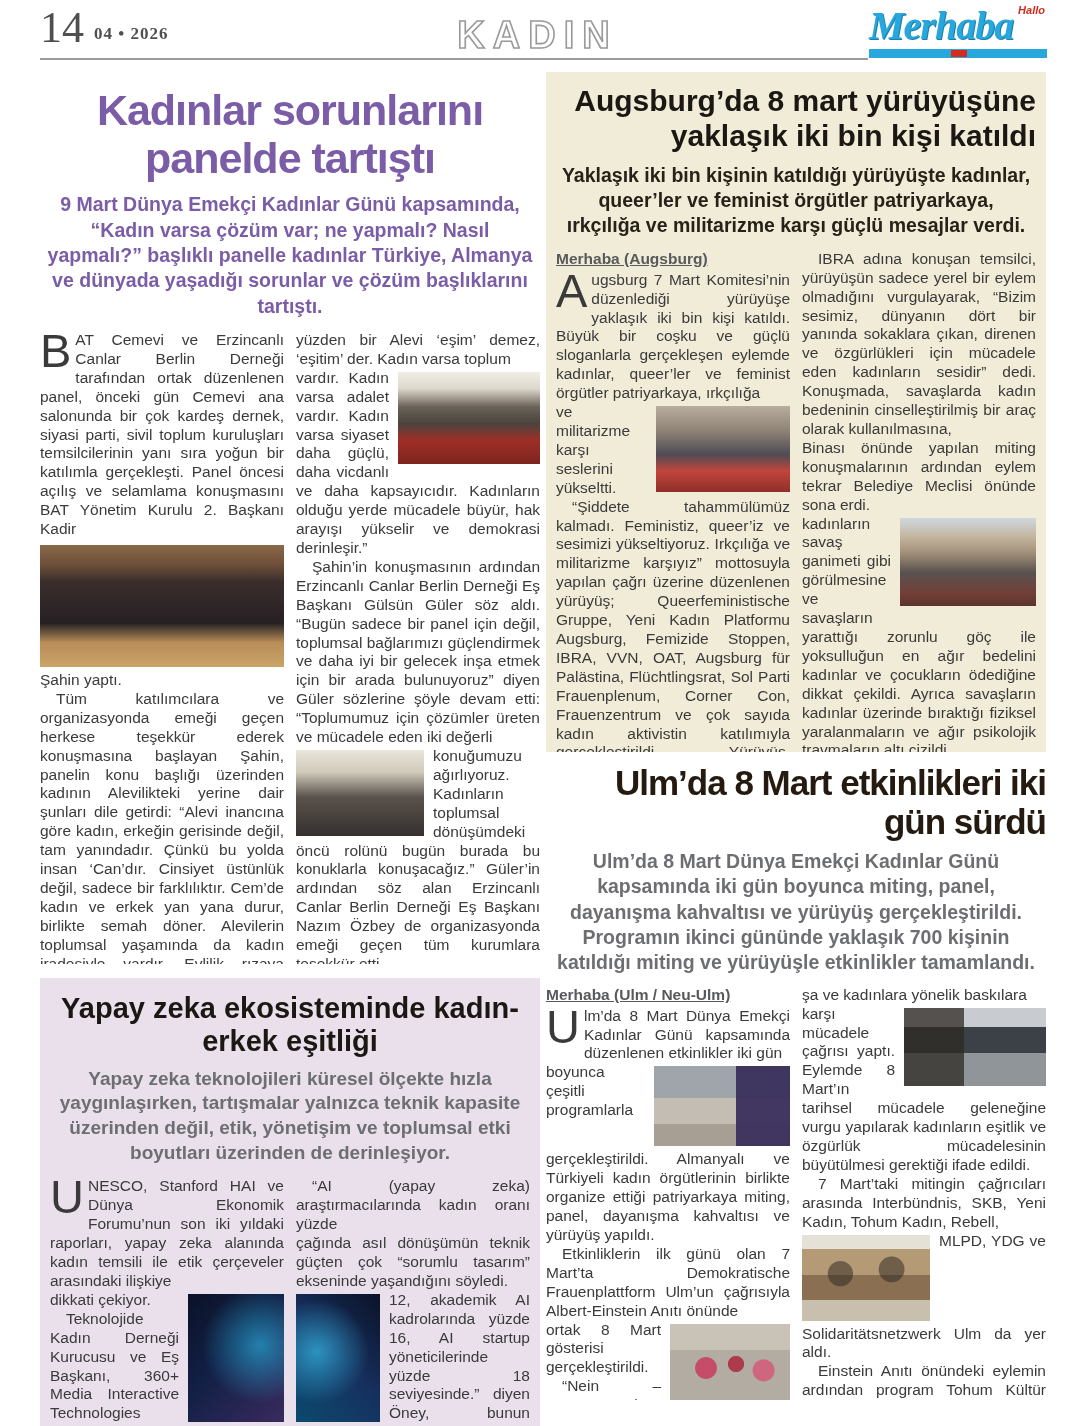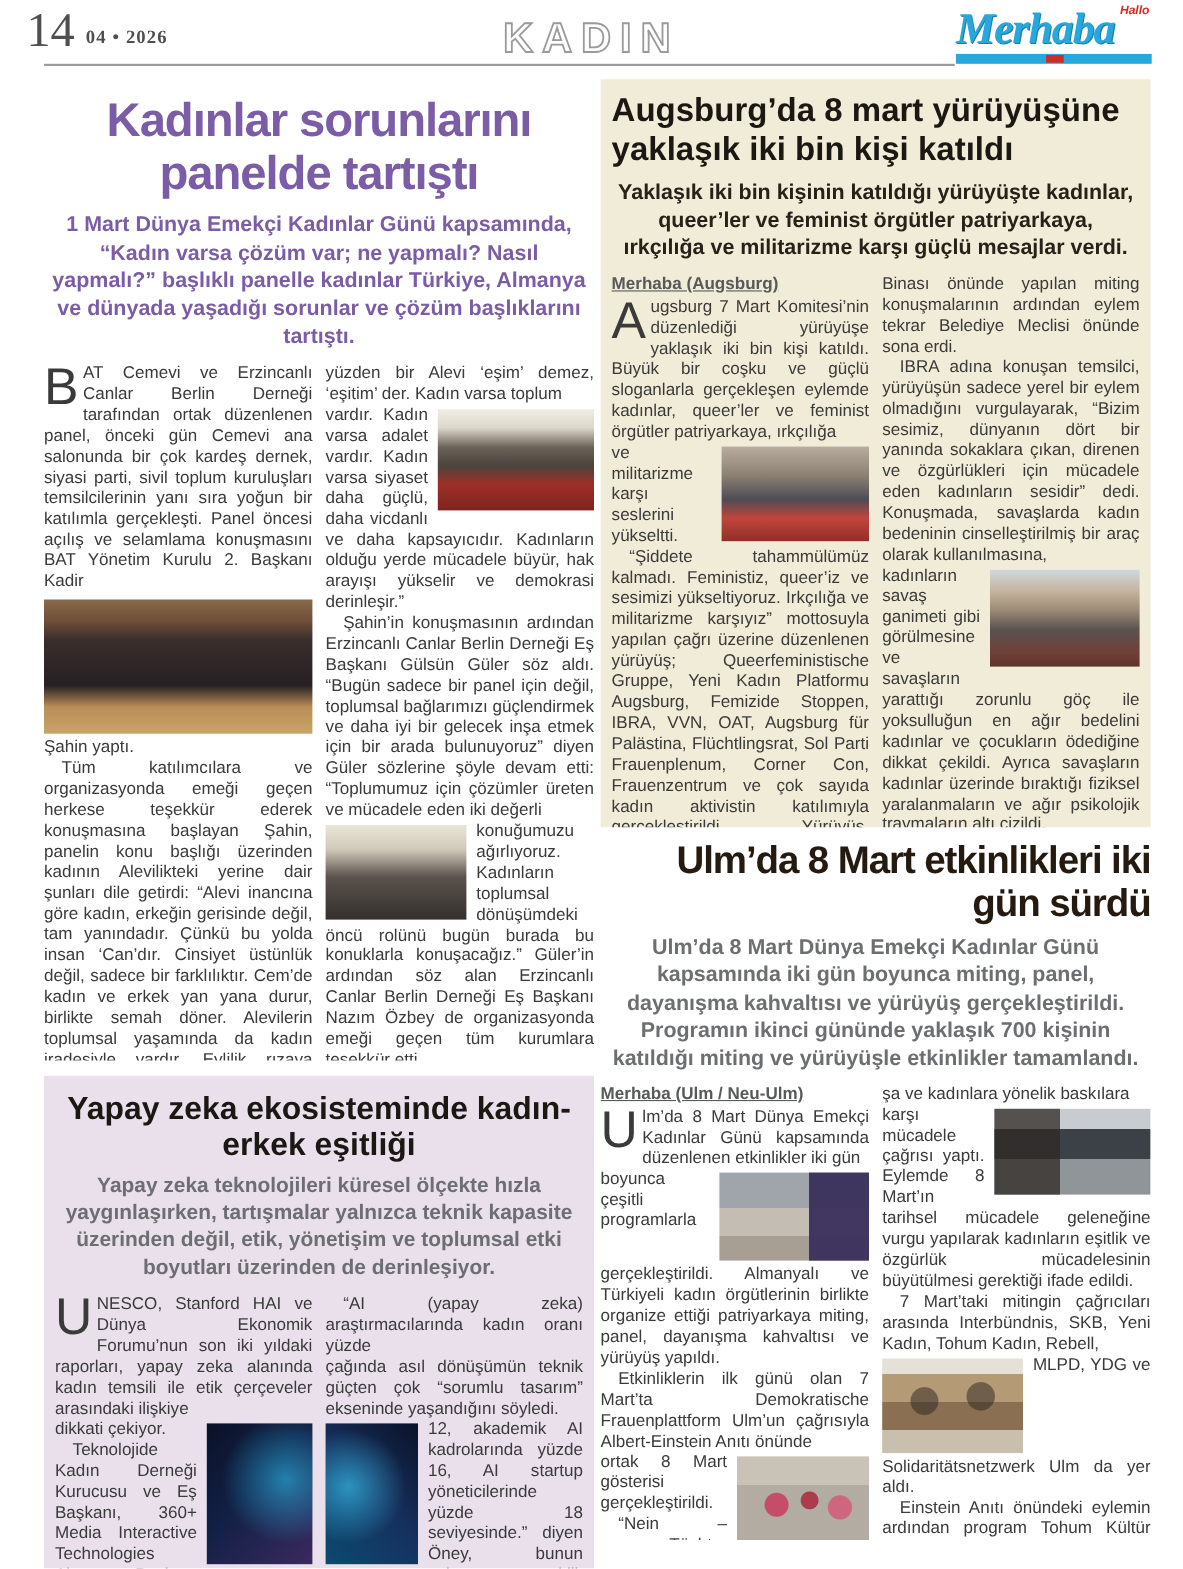--- a/index.html
+++ b/index.html
@@ -3,21 +3,21 @@
 <meta charset="utf-8">
 <style>
   html,body { margin:0; padding:0; background:#fff; }
   #page {
     position:relative; width:1075px; height:1426px; margin:0 auto;
     background:#fff; overflow:hidden;
     font-family:"Liberation Sans", sans-serif; color:#3a3a3a;
   }
   
   .header { position:relative; height:62px; }
-  .pagenum-wrap { position:absolute; left:24px; top:6px; display:flex; align-items:flex-end; gap:10px; }
+  .pagenum-wrap { position:absolute; left:40px; top:6px; display:flex; align-items:flex-end; gap:10px; }
   .pagenum { font-family:"Liberation Serif", serif; font-size:44px; line-height:44px; color:#4f4f4f; }
   .pagedate { font-family:"Liberation Serif", serif; font-weight:bold; font-size:17px; color:#4f4f4f; padding-bottom:6px; letter-spacing:1px; }
   .section-title {
     position:absolute; left:0; right:0; top:14px; text-align:center;
     font-size:38px; font-weight:bold; letter-spacing:8px;
     color:#fff; -webkit-text-stroke:1.6px #9a9a9a;
     text-shadow:0 0 1px #9a9a9a;
   }
   .logo { position:absolute; right:28px; top:4px; width:178px; }
   .logo-hallo { position:absolute; right:2px; top:0; color:#d22b20; font-size:11px; font-style:italic; font-weight:bold; }
@@ -64,21 +64,21 @@
     margin:0 0 10px 0; text-align:center;
     font-size:43px; line-height:1.12; font-weight:bold; color:#7b5ca6; letter-spacing:-1px;
   }
   .art-panel .subhead {
     margin:0 6px 12px 6px; text-align:center;
     font-size:19.5px; line-height:1.3; font-weight:bold; color:#7b5ca6;
   }
 
   
   .art-augsburg { background:#f1ecd7; height:680px; overflow:hidden; padding:10px 10px 8px 10px; box-sizing:border-box; margin-top:10px; }
-  .art-augsburg h1 { margin:2px 0 10px 0; text-align:left; font-size:30px; line-height:1.15; font-weight:bold; color:#1b1712; }
+  .art-augsburg h1 { margin:2px 0 10px 0; text-align:right; font-size:30px; line-height:1.15; font-weight:bold; color:#1b1712; }
   .art-augsburg .subhead { margin:0 4px 12px 4px; text-align:center; font-size:19.5px; line-height:1.28; font-weight:bold; color:#272219; }
 
   
   .art-ulm { margin-top:8px; height:640px; overflow:hidden; }
   .art-ulm h1 { margin:4px 0 8px 0; text-align:right; font-size:35px; line-height:1.1; font-weight:bold; color:#241a10; letter-spacing:-1px; }
   .art-ulm .subhead { margin:0 8px 10px 8px; text-align:center; font-size:19.5px; line-height:1.3; font-weight:bold; color:#6d6e71; }
 
   
   .art-ai { background:#e9e0ec; height:466px; overflow:hidden; padding:10px 10px 8px 10px; box-sizing:border-box; margin-top:14px; }
   .art-ai h1 { margin:4px 0 8px 0; text-align:center; font-size:29px; line-height:1.15; font-weight:bold; color:#1b1712; }
@@ -102,21 +102,21 @@
     </div>
     <div class="header-rule"></div>
   </div>
 
   <div class="content">
 
     <div class="half">
 
       <div class="art-panel">
         <h1>Kadınlar sorunlarını panelde tartıştı</h1>
-        <div class="subhead">1 Mart Dünya Emekçi Kadınlar Günü kapsamında, “Kadın varsa çözüm var; ne yapmalı? Nasıl yapmalı?” başlıklı panelle kadınlar Türkiye, Almanya ve dünyada yaşadığı sorunlar ve çözüm başlıklarını tartıştı.</div>
+        <div class="subhead">9 Mart Dünya Emekçi Kadınlar Günü kapsamında, “Kadın varsa çözüm var; ne yapmalı? Nasıl yapmalı?” başlıklı panelle kadınlar Türkiye, Almanya ve dünyada yaşadığı sorunlar ve çözüm başlıklarını tartıştı.</div>
         <div class="cols">
           <div class="col">
             <p class="p dc">BAT Cemevi ve Erzincanlı Canlar Berlin Derneği tarafından ortak düzenlenen panel, önceki gün Cemevi ana salonunda bir çok kardeş dernek, siyasi parti, sivil toplum kuruluşları temsilcilerinin yanı sıra yoğun bir katılımla gerçekleşti. Panel öncesi açılış ve selamlama konuşmasını BAT Yönetim Kurulu 2. Başkanı Kadir</p>
             <div class="ph full ph-group" style="height:122px;"></div>
             <p class="p">Şahin yaptı.</p>
             <p class="p ind">Tüm katılımcılara ve organizasyonda emeği geçen herkese teşekkür ederek konuşmasına başlayan Şahin, panelin konu başlığı üzerinden kadının Alevilikteki yerine dair şunları dile getirdi: “Alevi inancına göre kadın, erkeğin gerisinde değil, tam yanındadır. Çünkü bu yolda insan ‘Can’dır. Cinsiyet üstünlük değil, sadece bir farklılıktır. Cem’de kadın ve erkek yan yana durur, birlikte semah döner. Alevilerin toplumsal yaşamında da kadın iradesiyle vardır. Evlilik rızaya dayanır, eşitlik esastır. Bu</p>
           </div>
           <div class="col">
             <p class="p">yüzden bir Alevi ‘eşim’ demez, ‘eşitim’ der. Kadın varsa toplum</p>
             <div class="ph ph-hall" style="width:142px;height:92px;"></div>
@@ -157,22 +157,22 @@
         <div class="subhead">Yaklaşık iki bin kişinin katıldığı yürüyüşte kadınlar, queer’ler ve feminist örgütler patriyarkaya, ırkçılığa ve militarizme karşı güçlü mesajlar verdi.</div>
         <div class="cols">
           <div class="col">
             <p class="p byline">Merhaba (Augsburg)</p>
             <p class="p dc">Augsburg 7 Mart Komitesi’nin düzenlediği yürüyüşe yaklaşık iki bin kişi katıldı. Büyük bir coşku ve güçlü sloganlarla gerçekleşen eylemde kadınlar, queer’ler ve feminist örgütler patriyarkaya, ırkçılığa</p>
             <div class="ph ph-aug1" style="width:134px;height:86px;"></div>
             <p class="p">ve militarizme karşı seslerini yükseltti.</p>
             <p class="p ind">“Şiddete tahammülümüz kalmadı. Feministiz, queer’iz ve sesimizi yükseltiyoruz. Irkçılığa ve militarizme karşıyız” mottosuyla yapılan çağrı üzerine düzenlenen yürüyüş; Queerfeministische Gruppe, Yeni Kadın Platformu Augsburg, Femizide Stoppen, IBRA, VVN, OAT, Augsburg für Palästina, Flüchtlingsrat, Sol Parti Frauenplenum, Corner Con, Frauenzentrum ve çok sayıda kadın aktivistin katılımıyla gerçekleştirildi. Yürüyüş, Augsburg Belediye Meclisi binası önünde başladı. Königsplatz ve Mahkeme</p>
           </div>
           <div class="col">
+            <p class="p ind">IBRA adına konuşan temsilci, yürüyüşün sadece yerel bir eylem olmadığını vurgulayarak, “Bizim sesimiz, dünyanın dört bir yanında sokaklara çıkan, direnen ve özgürlükleri için mücadele eden kadınların sesidir” dedi. Konuşmada, savaşlarda kadın bedeninin cinselleştirilmiş bir araç olarak kullanılmasına,</p>
             <p class="p">Binası önünde yapılan miting konuşmalarının ardından eylem tekrar Belediye Meclisi önünde sona erdi.</p>
-            <p class="p ind">IBRA adına konuşan temsilci, yürüyüşün sadece yerel bir eylem olmadığını vurgulayarak, “Bizim sesimiz, dünyanın dört bir yanında sokaklara çıkan, direnen ve özgürlükleri için mücadele eden kadınların sesidir” dedi. Konuşmada, savaşlarda kadın bedeninin cinselleştirilmiş bir araç olarak kullanılmasına,</p>
             <div class="ph ph-aug2" style="width:136px;height:88px;"></div>
             <p class="p">kadınların savaş ganimeti gibi görülmesine ve savaşların yarattığı zorunlu göç ile yoksulluğun en ağır bedelini kadınlar ve çocukların ödediğine dikkat çekildi. Ayrıca savaşların kadınlar üzerinde bıraktığı fiziksel yaralanmaların ve ağır psikolojik travmaların altı çizildi.</p>
 
           </div>
         </div>
       </div>
 
       <div class="art-ulm">
         <h1>Ulm’da 8 Mart etkinlikleri iki gün sürdü</h1>
         <div class="subhead">Ulm’da 8 Mart Dünya Emekçi Kadınlar Günü kapsamında iki gün boyunca miting, panel, dayanışma kahvaltısı ve yürüyüş gerçekleştirildi. Programın ikinci gününde yaklaşık 700 kişinin katıldığı miting ve yürüyüşle etkinlikler tamamlandı.</div>

